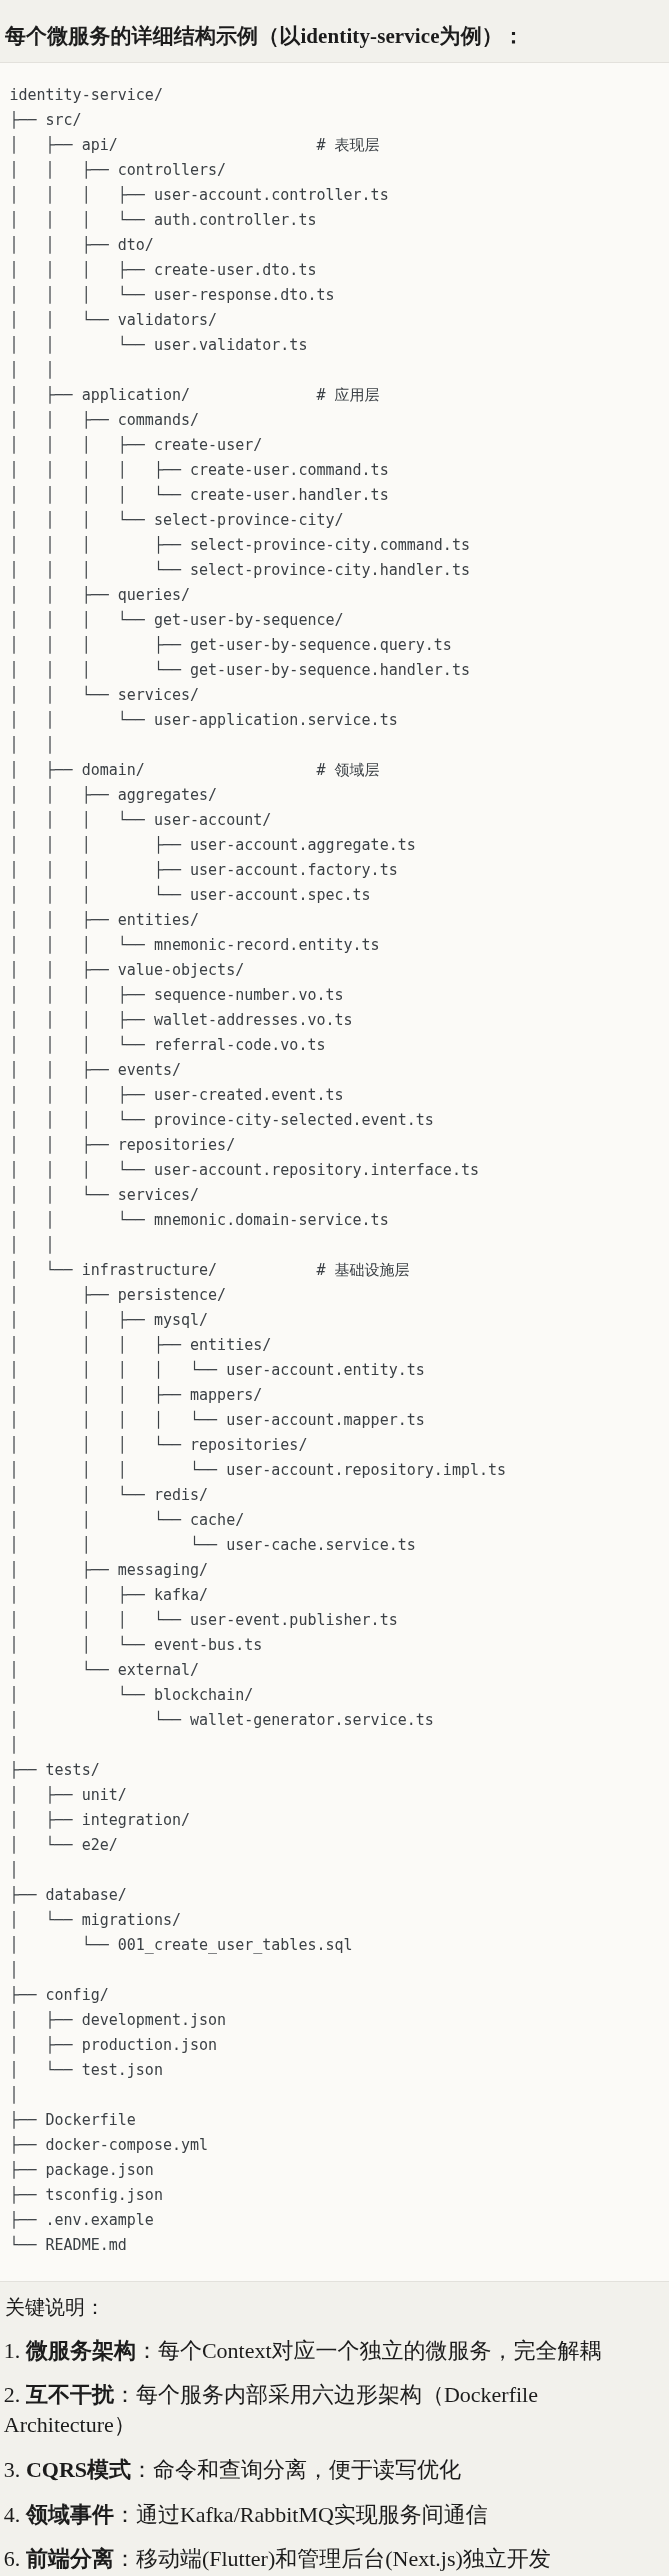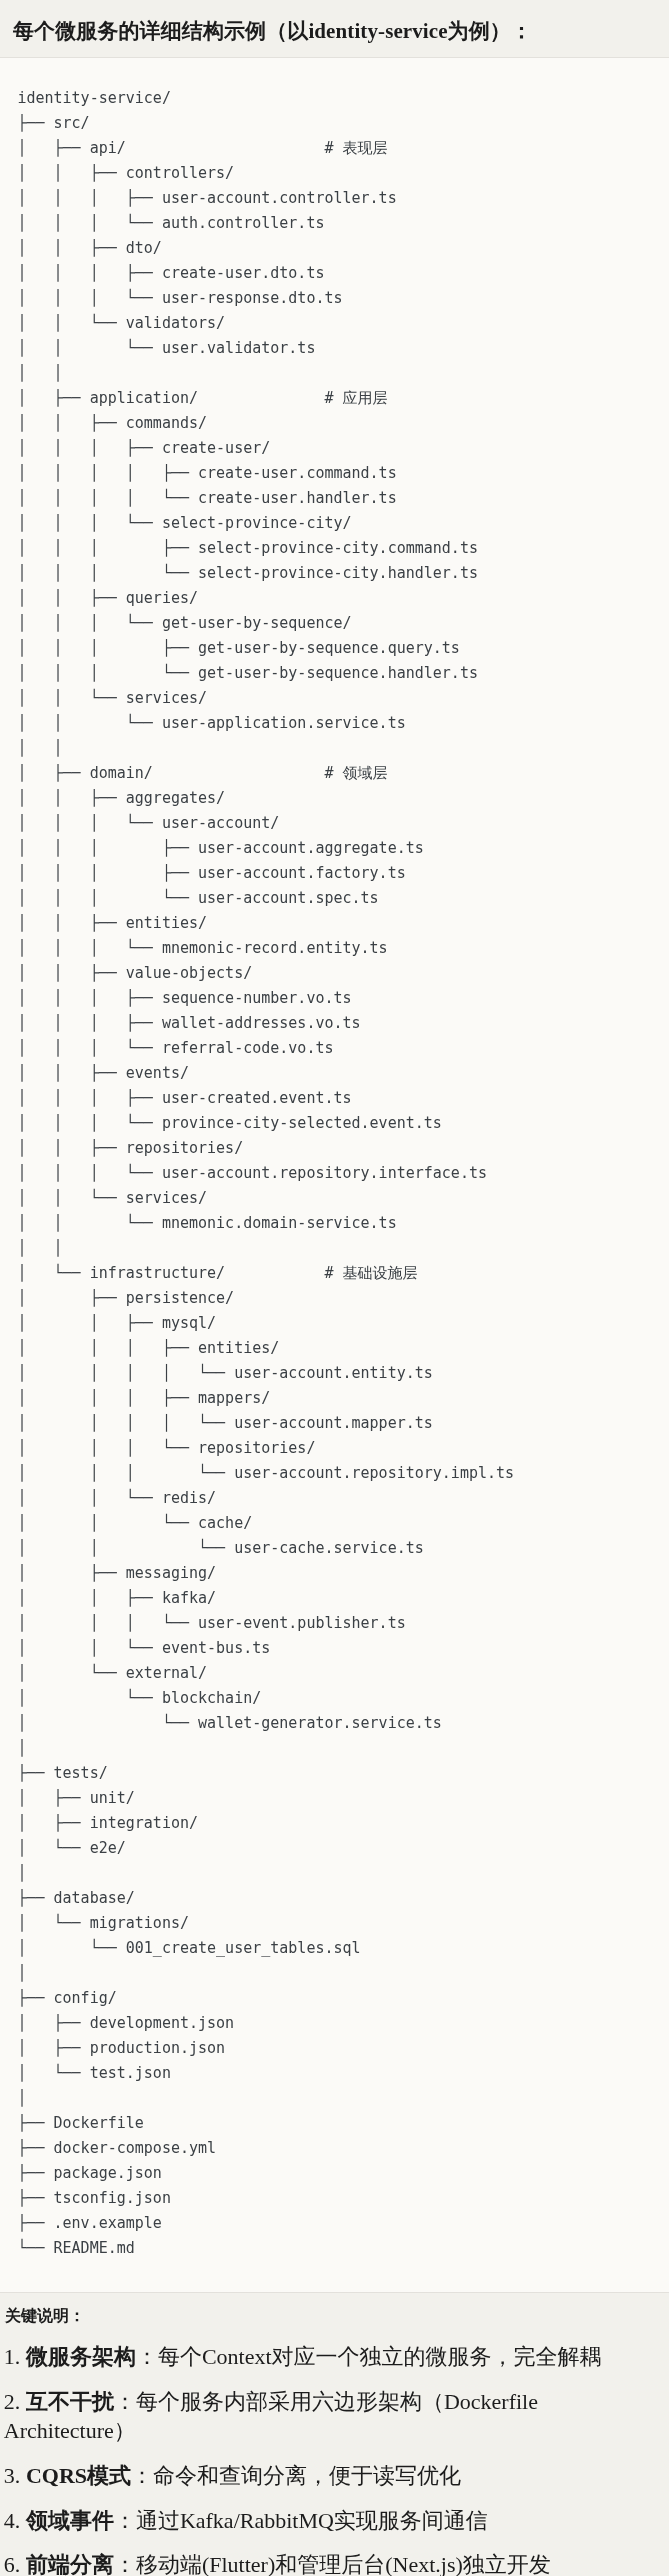--- a/index.html
+++ b/index.html
@@ -10,50 +10,50 @@
   body {
     width: 669px;
     height: 2576px;
     overflow: hidden;
     font-family: "Liberation Serif", serif;
     color: #1c1c1c;
   }
   .page { width: 669px; }
 
   h1.doc-title {
-    margin: 8px;
-    padding: 11px 5px 0 5px;
+    margin: 0;
+    padding: 24px 5px 0 5px;
     font-size: 21px;
     line-height: 1.2;
     font-weight: 700;
     letter-spacing: 0.1px;
   }
 
   .codeblock {
     margin-top: 13px;
     background: #fbfaf7;
     border-top: 0.6px solid #e3e1dc;
     border-bottom: 0.6px solid #e3e1dc;
   }
   .codeblock pre {
-    margin: 8px;
+    margin: 0;
     padding: 20px 6.3px 22.5px 9.4px;
     font-family: "DejaVu Sans Mono", monospace;
     font-size: 15px;
     line-height: 25px;
     color: #3b4045;
     white-space: pre;
   }
 
   h2.notes-heading {
     margin: 13.8px 0 16.3px 0;
     padding: 0 5px;
-    font-size: 16px;
+    font-size: 20px;
     line-height: 1.2;
-    font-weight: 700;
+    font-weight: 400;
   }
 
   .notes-list { padding: 0 3.8px; }
   .note-item {
     font-size: 22px;
     line-height: 1.35;
     margin: 0 0 15px 0;
   }
   .note-item .num { margin-right: 5.6px; }
   .note-item .term { font-weight: 700; }

